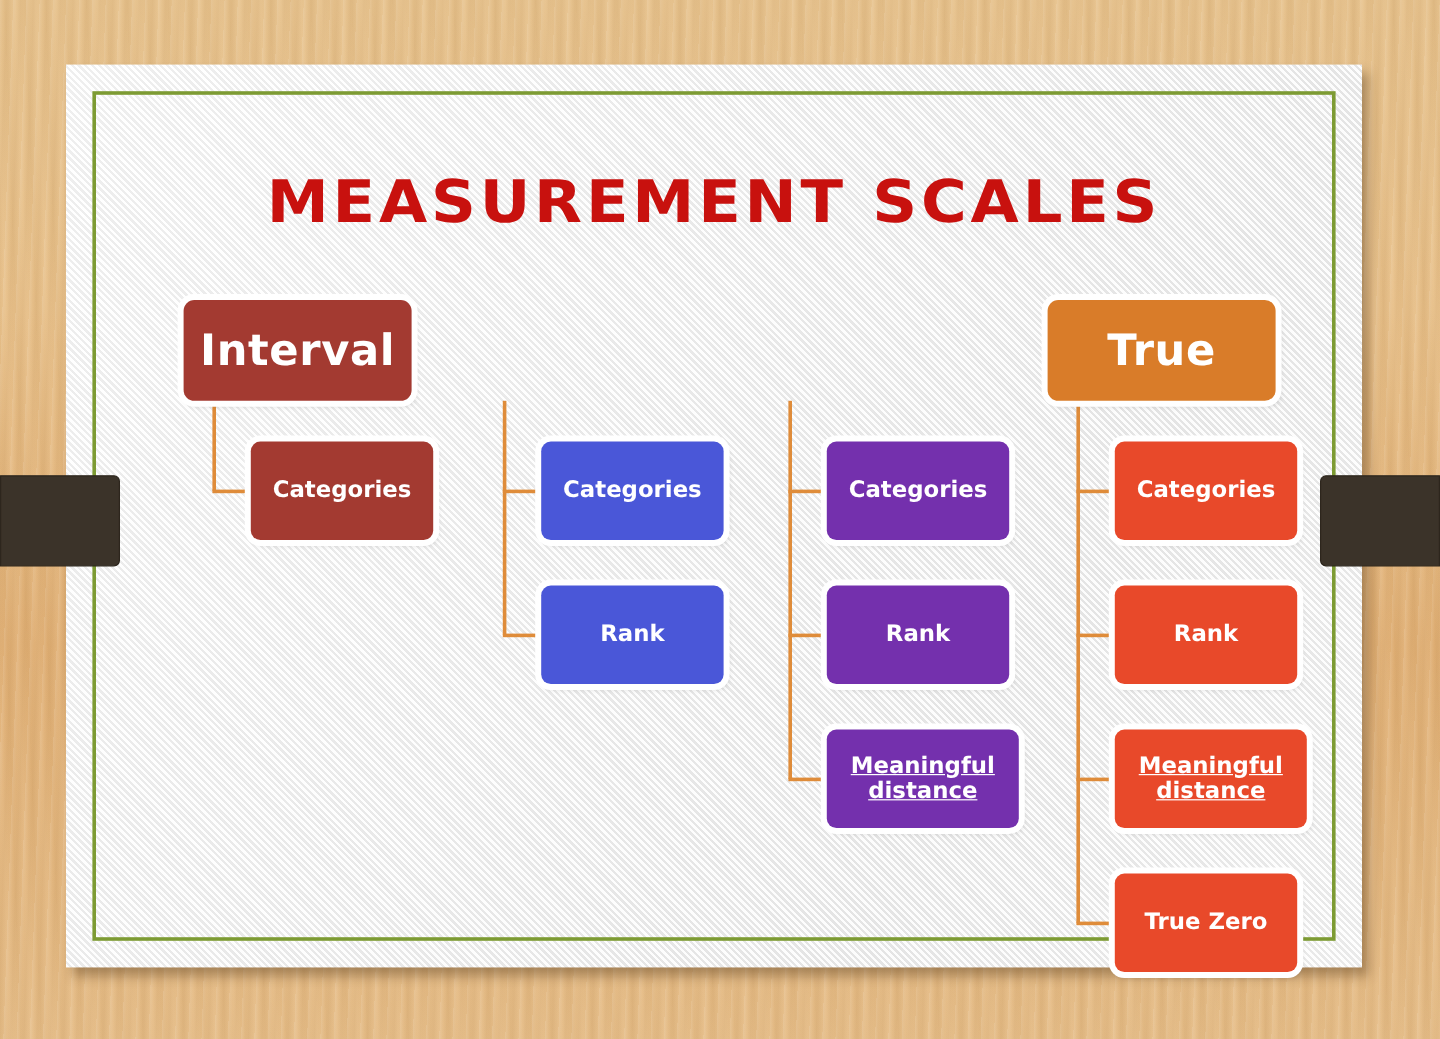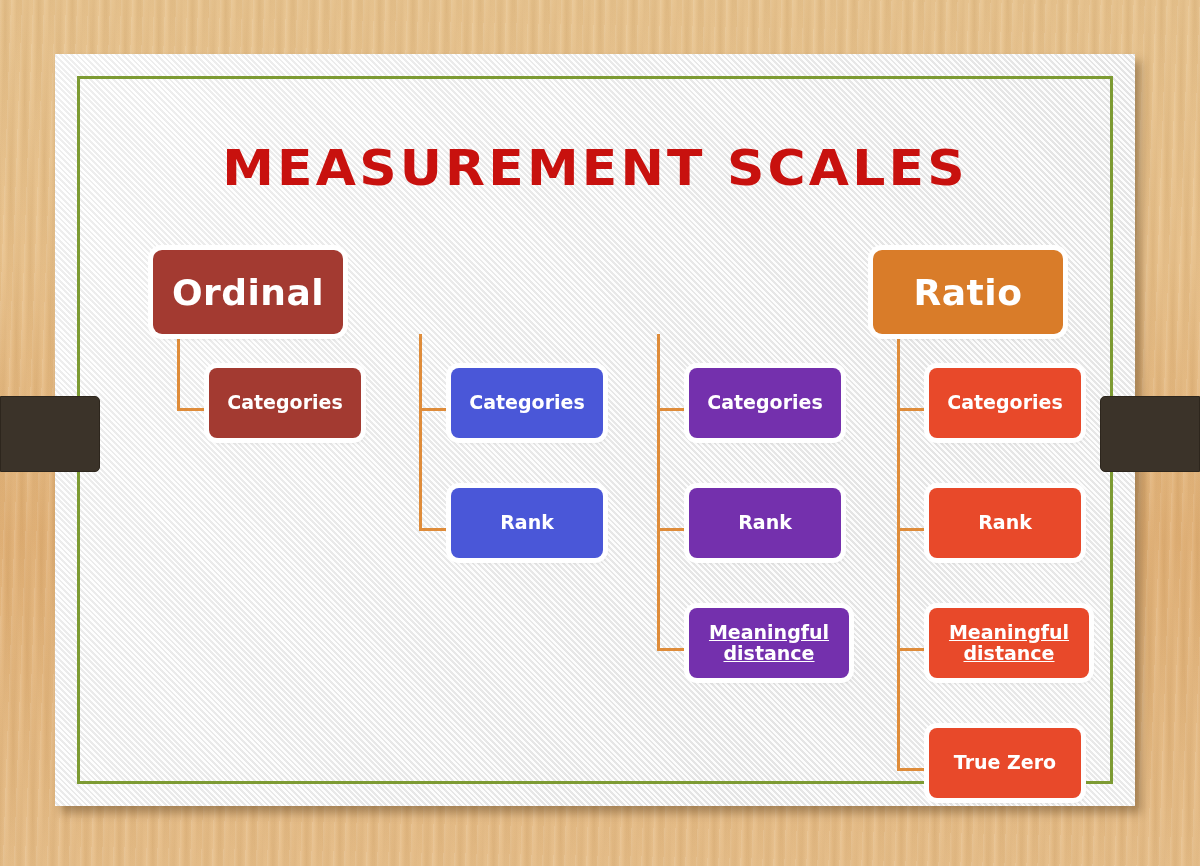--- a/index.html
+++ b/index.html
@@ -142,21 +142,21 @@
     width: 36px;
     height: 3px;
     background: #df8c3a;
   }
 
   .child-box {
     position: absolute;
     left: 56px;
     top: 0;
     width: 152px;
-    height: 70px;
+    height: 82px;
     border-radius: 8px;
     display: flex;
     align-items: center;
     justify-content: center;
     text-align: center;
     color: #ffffff;
     font-size: 19px;
     font-weight: bold;
     line-height: 1.12;
     padding: 0 7px;
@@ -168,21 +168,21 @@
 <body>
 
 <div id="slide">
   <div id="slide-inner-border"></div>
 
   <div id="title">MEASUREMENT SCALES</div>
 
   <div id="columns">
       <div class="column c0">
         <div class="head-box" style="background: rgb(163, 58, 49);">
-          <span>Ordinal</span>
+          <span>Interval</span>
         </div>
         <div class="trunk" style="top: 84px; height: 75px;"></div>
         <div class="child-row" style="top: 118px;">
           <div class="stub"></div>
           <div class="child-box" style="background: rgb(163, 58, 49);">
             <span>Categories</span>
           </div>
         </div>
       </div>
       <div class="column c1">
@@ -216,21 +216,21 @@
         </div>
         <div class="child-row" style="top: 358px;">
           <div class="stub"></div>
           <div class="child-box wide" style="background: rgb(116, 48, 173);">
             <span>Meaningful<br>distance</span>
           </div>
         </div>
       </div>
       <div class="column c3">
         <div class="head-box" style="background: rgb(217, 124, 41);">
-          <span>Ratio</span>
+          <span>True</span>
         </div>
         <div class="trunk" style="top: 84px; height: 435px;"></div>
         <div class="child-row" style="top: 118px;">
           <div class="stub"></div>
           <div class="child-box" style="background: rgb(232, 73, 42);">
             <span>Categories</span>
           </div>
         </div>
         <div class="child-row" style="top: 238px;">
           <div class="stub"></div>

